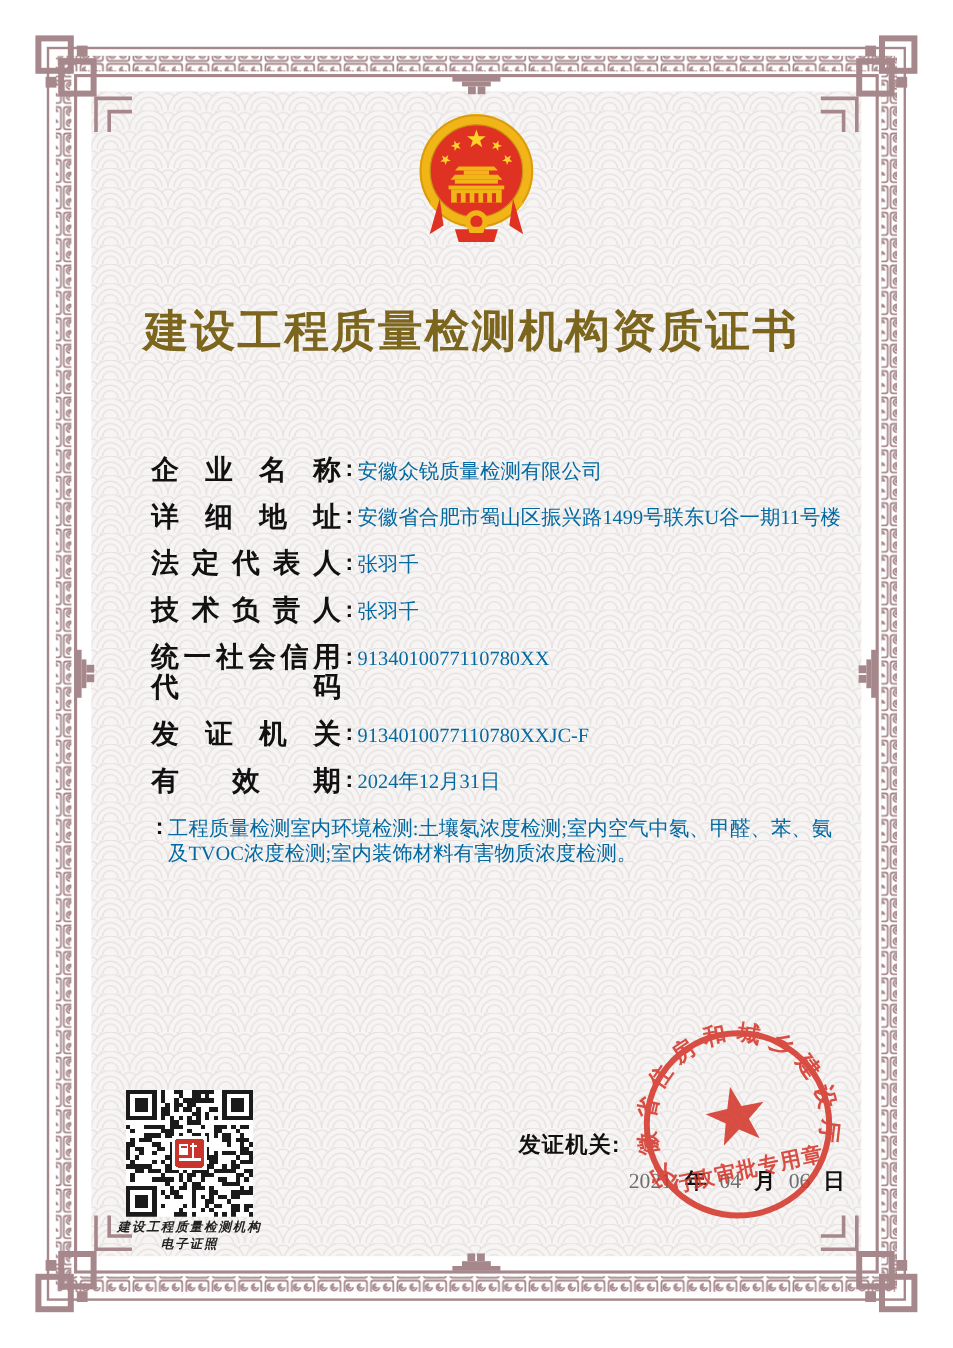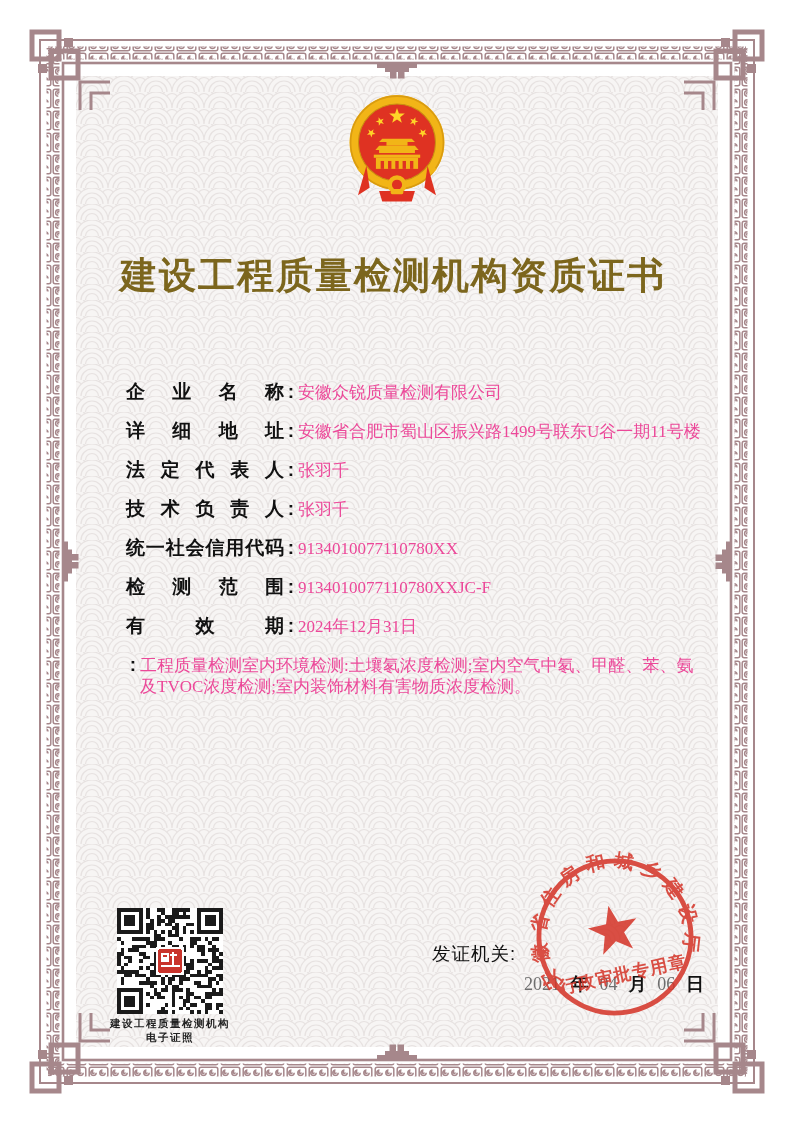--- a/index.html
+++ b/index.html
@@ -17,35 +17,35 @@
 
   
   .title{position:absolute;left:0;top:251px;width:786px;text-align:center;
          font-size:37px;font-weight:bold;letter-spacing:2px;color:#7c661d;z-index:2;
          font-family:"Liberation Sans",sans-serif;}
 
   
   .fields{position:absolute;left:126px;top:379px;width:578px;z-index:2;}
   .frow{display:flex;align-items:flex-start;margin-bottom:14px;}
   .frow.vcenter{}
-  .flabel{flex:0 0 158px;font-size:19px;font-weight:bold;color:#111;
+  .flabel{flex:0 0 158px;font-size:23px;font-weight:bold;color:#111;
           text-align:justify;text-align-last:justify;line-height:25px;
           font-family:"Liberation Sans",sans-serif;}
   .fcolon{flex:0 0 14px;font-size:19px;font-weight:bold;color:#111;line-height:25px;text-align:center;}
-  .fvalue{flex:1;font-size:17px;color:#ec4899;line-height:21px;padding-top:2.5px;
+  .fvalue{flex:1;font-size:17px;color:#0369a1;line-height:21px;padding-top:2.5px;
           font-family:"Liberation Serif",serif;}
 
   
-  .qr-block{position:absolute;left:88px;top:908px;width:164px;z-index:2;text-align:center;}
+  .qr-block{position:absolute;left:76px;top:908px;width:164px;z-index:2;text-align:center;font-style:italic;}
   .qr-code{width:106px;height:106px;margin:0 auto;}
   .qr-caption{margin-top:3px;font-size:10.5px;font-weight:bold;color:#222;
               letter-spacing:1.5px;line-height:14px;font-family:"Liberation Serif",serif;}
 
   
-  .issuer{position:absolute;left:432px;top:941px;font-size:18.5px;font-weight:normal;
+  .issuer{position:absolute;left:432px;top:941px;font-size:18.5px;font-weight:bold;
           color:#111;letter-spacing:1px;z-index:2;}
   .issue-date{position:absolute;left:524px;top:964px;width:180px;z-index:2;
               display:flex;justify-content:space-between;align-items:baseline;}
   .issue-date .num{font-size:18px;color:#6e6e6e;font-family:"Liberation Serif",serif;margin-top:10px;}
   .issue-date .unit{font-size:18px;font-weight:bold;color:#111;}
 
   
   .seal{position:absolute;left:525px;top:847px;width:180px;height:180px;z-index:3;
         transform:rotate(-12deg);opacity:0.87;}
 </style>
@@ -192,21 +192,21 @@
       <span class="flabel">技术负责人</span>
       <span class="fcolon">:</span>
       <span class="fvalue">张羽千</span>
     </div>
     <div class="frow">
       <span class="flabel">统一社会信用代码</span>
       <span class="fcolon">:</span>
       <span class="fvalue">9134010077110780XX</span>
     </div>
     <div class="frow">
-      <span class="flabel">检测范围</span>
+      <span class="flabel">发证机关</span>
       <span class="fcolon">:</span>
       <span class="fvalue">9134010077110780XXJC-F</span>
     </div>
     <div class="frow">
       <span class="flabel">有效期</span>
       <span class="fcolon">:</span>
       <span class="fvalue">2024年12月31日</span>
     </div>
     <div class="frow">
       <span class="fcolon">:</span>

